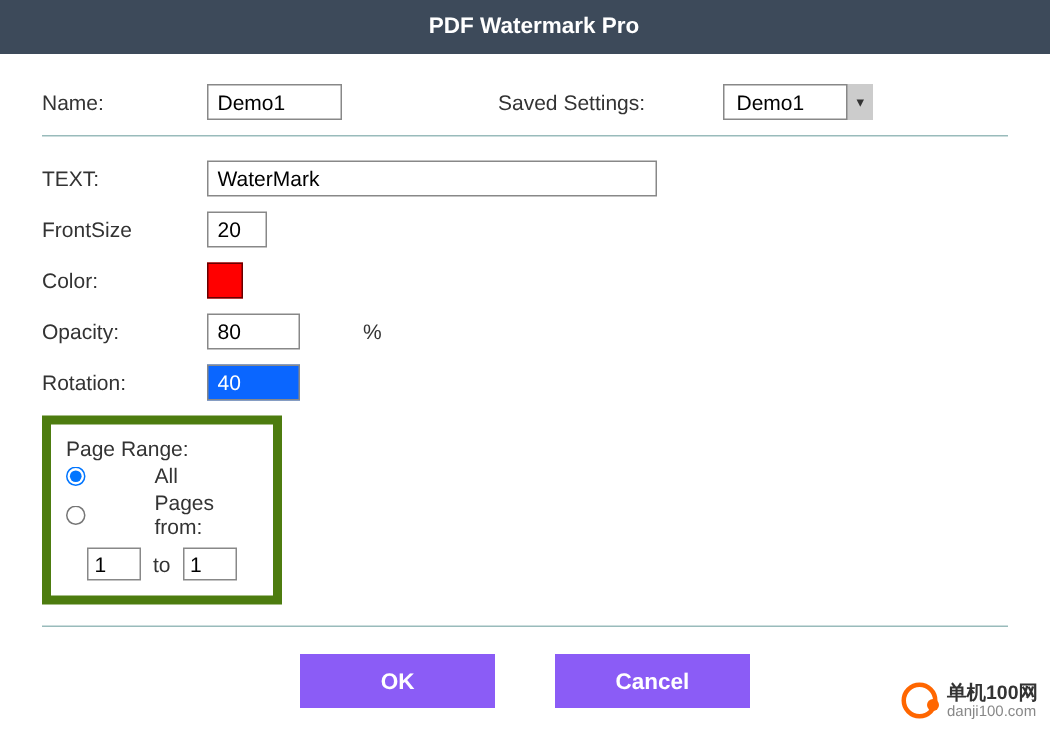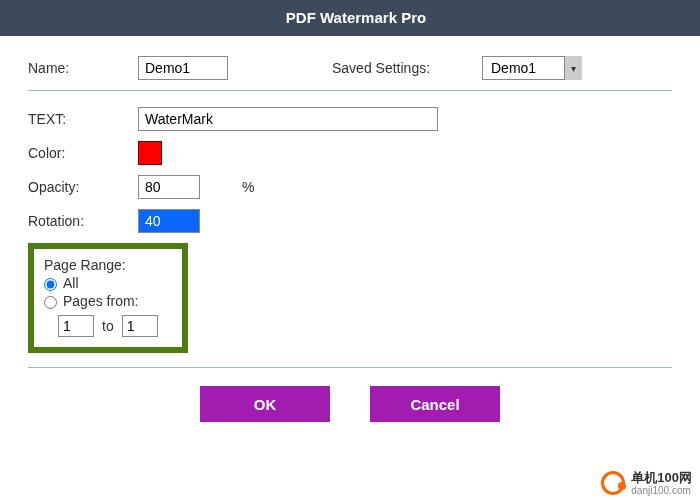--- a/index.html
+++ b/index.html
@@ -14,27 +14,27 @@
 .select-wrap { position: relative; display: inline-block; }
 .select { border: 1px solid #888; height: 24px; width: 100px; padding: 2px 20px 2px 8px; font-size: 14px; background: #fff; }
 .select-arrow { position: absolute; right: 0; top: 0; width: 18px; height: 24px; background: #ccc; border-left: 1px solid #888; pointer-events: none; display:flex; align-items:center; justify-content:center; font-size:10px; }
 hr.sep { border: none; border-top: 1px solid #9bb; margin: 8px 0 16px 0; }
 .text-input { width: 300px; }
 .small-input { width: 60px; }
 .mid-input { width: 62px; }
 .highlight { background: #0a66ff; color: #fff; }
 .color-swatch { width: 24px; height: 24px; background: #ff0000; border: 1px solid #600; display: inline-block; }
 .page-range-box { border: 6px solid #4d7c0f; padding: 8px 10px 10px 10px; width: 160px; margin-top: 6px; }
-.radio-row { display: flex; align-items: flex-end; margin: 2px 0; }
+.radio-row { display: flex; align-items: center; margin: 2px 0; gap: 40px; }
 .radio-row input[type=radio] { margin-right: 6px; }
 .page-inputs { display: flex; align-items: center; margin-top: 6px; padding-left: 14px; gap: 8px; }
 .page-inputs input { width: 36px; height: 22px; border: 1px solid #888; text-align: left; padding: 0 4px; font-size: 14px; }
 .button-row { display: flex; justify-content: center; gap: 40px; margin-top: 18px; }
-.btn { background: #a21caf; color: #fff; width: 130px; height: 36px; border: none; font-size: 15px; font-weight: bold; cursor: pointer; }
-.watermark-logo { position: absolute; right: 8px; bottom: 4px; display: flex; align-items: center; gap: 6px; font-size: 13px; color: #444; pointer-events:none;justify-content:flex-end; }
+.btn { background: #8b5cf6; color: #fff; width: 130px; height: 36px; border: none; font-size: 15px; font-weight: bold; cursor: pointer; }
+.watermark-logo { position: absolute; right: 8px; bottom: 20px; display: flex; align-items: center; gap: 6px; font-size: 13px; color: #444; pointer-events:none;justify-content:flex-end; }
 .watermark-logo .circle { width: 24px; height: 24px; border: 3px solid #f60; border-radius: 50%; position: relative; }
 .watermark-logo .circle::after { content:""; position:absolute; right:-4px; bottom:2px; width:8px; height:8px; background:#f60; border-radius:50%; }
 .watermark-logo .txt { display:flex; flex-direction:column; line-height:1.1; }
 .watermark-logo .txt .cn { font-weight:bold; color:#333; }
 .watermark-logo .txt .en { font-size:10px; color:#888; }
 body { position: relative; }
 </style>
 </head>
 <body>
 
@@ -54,20 +54,24 @@
     </span>
   </div>
 
   <hr class="sep">
 
   <div class="row">
     <span class="label">TEXT:</span>
     <input type="text" class="field text-input" value="WaterMark" style="">
   </div>
 
+  <div class="row">
+    <span class="label">FrontSize</span>
+    <input type="text" class="field small-input" style="width: 40px;" value="20">
+  </div>
 
   <div class="row">
     <span class="label">Color:</span>
     <span class="color-swatch" style="background:#ff0000;border:1px solid #600;"></span>
   </div>
 
   <div class="row">
     <span class="label">Opacity:</span>
     <input type="text" class="field mid-input" value="80" style="">
     <span style="margin-left:2px;">%</span>

